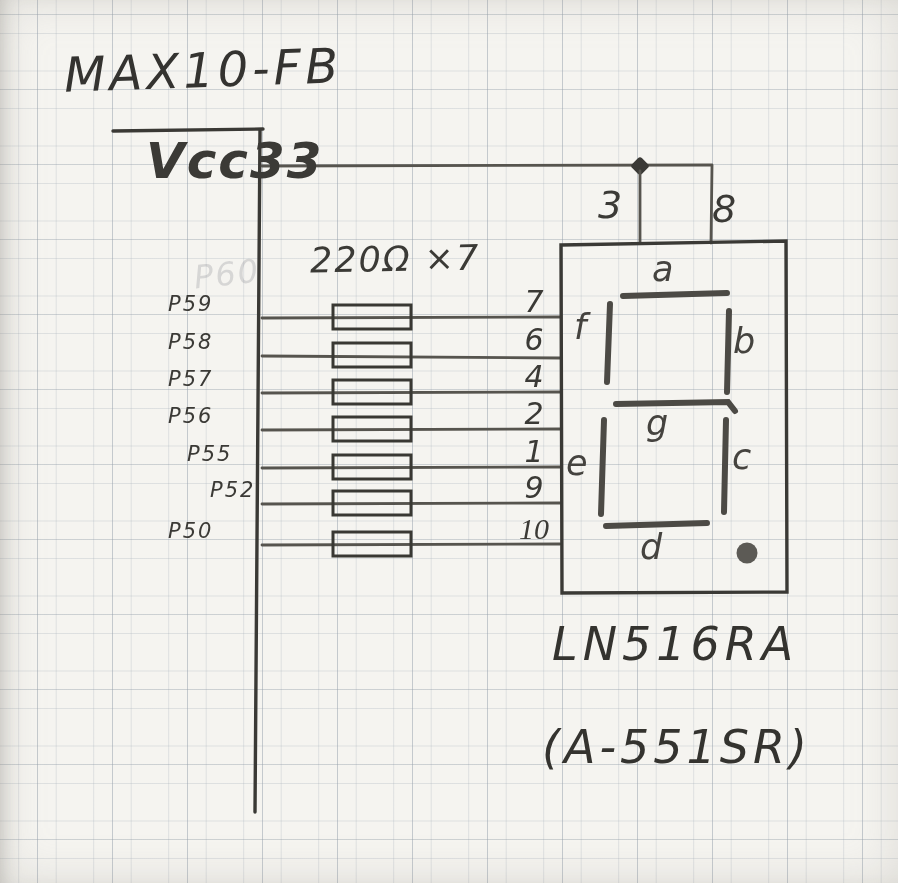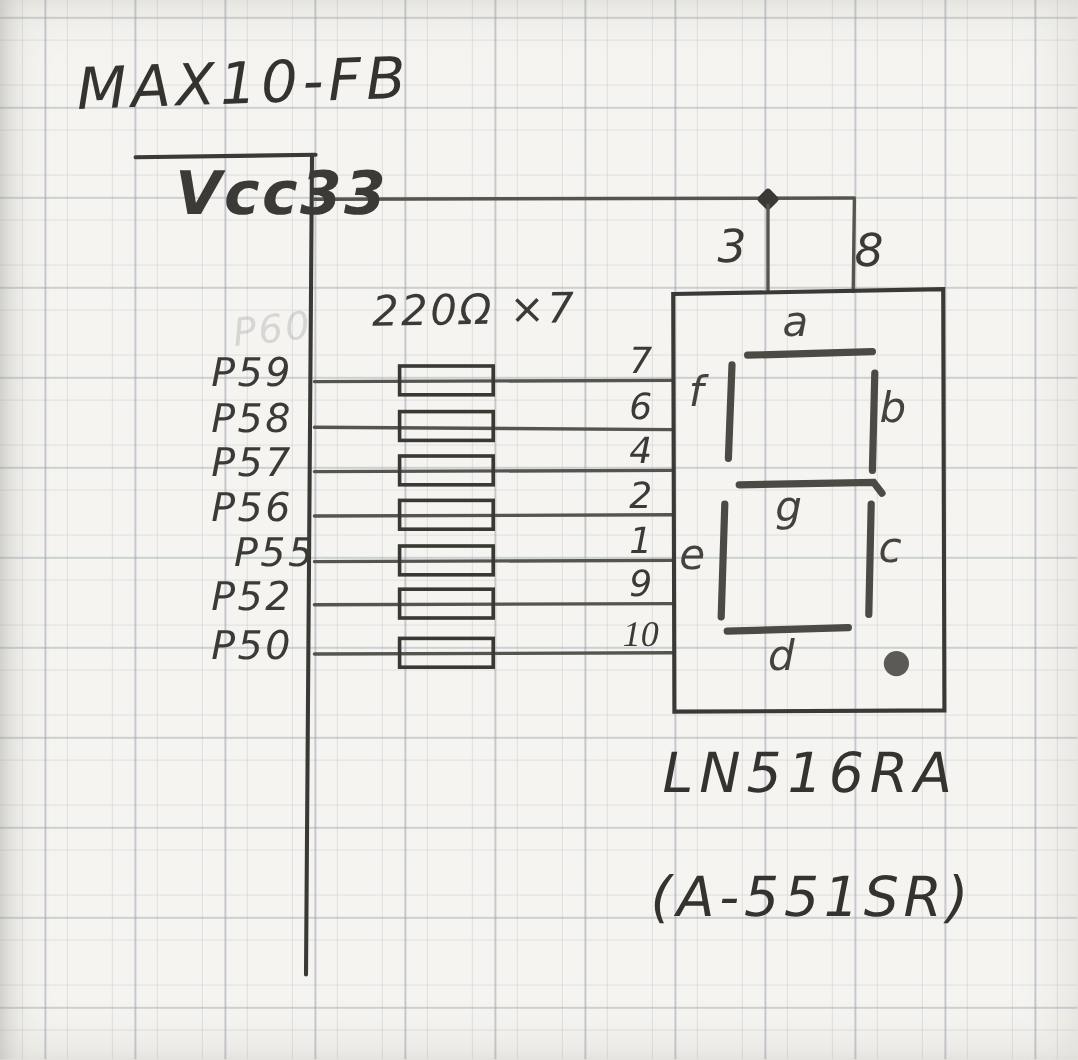--- a/index.html
+++ b/index.html
@@ -25,21 +25,21 @@
     color:#3b3a36;
     white-space:nowrap;
     line-height:1;
     letter-spacing:2px;
     user-select:none;
   }
   .chip-title{left:64px;top:46px;font-size:48px;letter-spacing:4px;transform:rotate(-2deg);color:#343330;}
   .vcc-label{left:146px;top:136px;width:110px;text-align:left;font-size:50px;font-weight:bold;}
   .ghost-label{left:194px;top:258px;font-size:32px;color:rgba(125,123,130,0.25);transform:rotate(-6deg);}
   .res-label{left:310px;top:242px;font-size:35px;transform:rotate(-1deg);}
-  .pin-label{left:168px;width:84px;text-align:center;font-size:33px;}
+  .pin-label{left:168px;width:84px;text-align:left;font-size:21px;}
   .pin-number{left:514px;width:40px;text-align:center;font-size:30px;letter-spacing:0;}
   .top-pin{font-size:38px;}
   .seg-label{font-size:35px;letter-spacing:0;color:#45433f;}
   .part-number{left:552px;top:621px;font-size:46px;letter-spacing:5px;color:#34332f;}
   .alt-part-number{left:542px;top:724px;font-size:46px;letter-spacing:4px;color:#34332f;text-align:right;}
   .wire{stroke:#56544e;stroke-width:2.8;stroke-linecap:round;fill:none;}
   .heavy{stroke:#3a3935;stroke-width:3.4;stroke-linecap:round;fill:none;}
   .resistor{stroke:#393833;stroke-width:3;fill:none;}
   .segment{stroke:#4c4a45;stroke-width:6;stroke-linecap:round;fill:none;}
 </style>
@@ -116,17 +116,17 @@
 <div class="hw pin-label" style="top: 294px;">P59</div>
     <div class="hw pin-number" style="top: 287px;">7</div>
     <div class="hw pin-label" style="top: 332px;">P58</div>
     <div class="hw pin-number" style="top: 325px;">6</div>
     <div class="hw pin-label" style="top: 369px;">P57</div>
     <div class="hw pin-number" style="top: 362px;">4</div>
     <div class="hw pin-label" style="top: 406px;">P56</div>
     <div class="hw pin-number" style="top: 399px;">2</div>
     <div class="hw pin-label" style="top: 444px; padding-left: 19px;">P55</div>
     <div class="hw pin-number" style="top: 437px;">1</div>
-    <div class="hw pin-label" style="top: 480px;">P52</div>
+    <div class="hw pin-label" style="top: 480px; padding-left: 42px;">P52</div>
     <div class="hw pin-number" style="top: 473px;">9</div>
     <div class="hw pin-label" style="top: 521px;">P50</div>
     <div class="hw pin-number" style="top: 514px; font-family: Liberation Serif, serif;">10</div>
   </div>
 
 </body></html>

